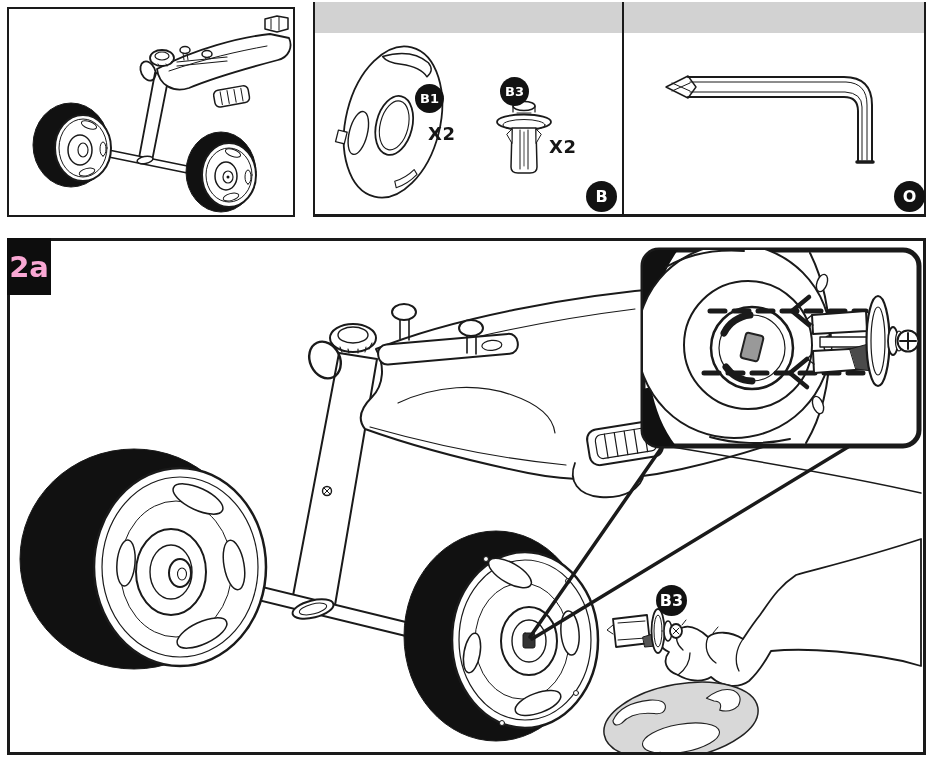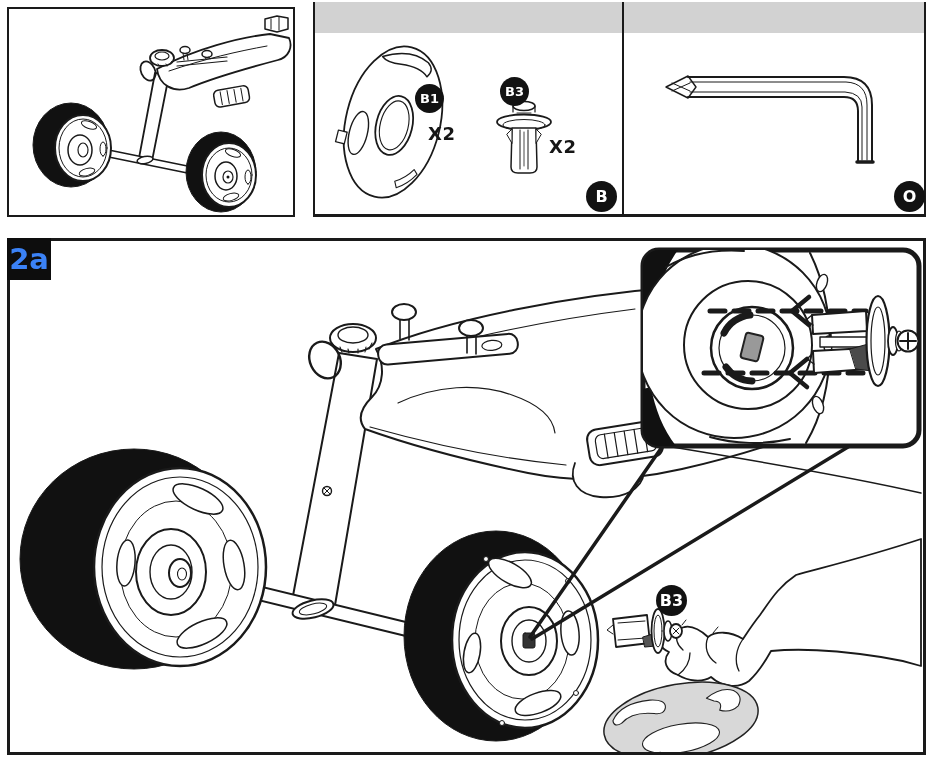--- a/index.html
+++ b/index.html
@@ -5,22 +5,22 @@
   html,body{margin:0;padding:0;background:#fff;}
   .page{position:relative;width:933px;height:762px;background:#fff;overflow:hidden;
         font-family:"DejaVu Sans","Liberation Sans",sans-serif;border-radius:14px;}
   .panel{position:absolute;background:#fff;box-sizing:border-box;}
   .panel-preview{left:7px;top:7px;width:288px;height:210px;border:2.5px solid #1a1a1a;}
   .panel-parts{left:313px;top:2px;width:309px;height:215px;border-left:2px solid #1a1a1a;border-bottom:3px solid #1a1a1a;}
   .panel-tool{left:622px;top:2px;width:304px;height:215px;border-left:2px solid #1a1a1a;border-right:2px solid #1a1a1a;border-bottom:3px solid #1a1a1a;}
   .panel-header{position:absolute;left:0;top:0;right:0;height:31px;background:#d2d2d2;}
   .panel-body{position:absolute;left:0;top:31px;right:0;bottom:0;}
   .main-panel{left:7px;top:238px;width:919px;height:517px;border:3px solid #1a1a1a;}
-  .step-label{position:absolute;left:-3px;top:-3px;width:44px;height:42px;background:#0d0d0d;
-              color:#3b82f6;font-size:29px;font-weight:bold;display:flex;align-items:center;justify-content:center;z-index:5;}
+  .step-label{position:absolute;left:-3px;top:-3px;width:44px;height:57px;background:#0d0d0d;
+              color:#f9a8d4;font-size:29px;font-weight:bold;display:flex;align-items:center;justify-content:center;z-index:5;}
   .badge{position:absolute;background:#121212;color:#fff;border-radius:50%;
          display:flex;align-items:center;justify-content:center;font-weight:bold;z-index:4;}
   .badge-sm{width:29px;height:29px;font-size:13px;}
   .badge-lg{width:31px;height:31px;font-size:16px;}
   .qty{position:absolute;color:#161616;font-weight:bold;font-size:18px;z-index:4;letter-spacing:.5px;}
   svg{position:absolute;left:0;top:0;}
 </style>
 </head>
 <body>
 

